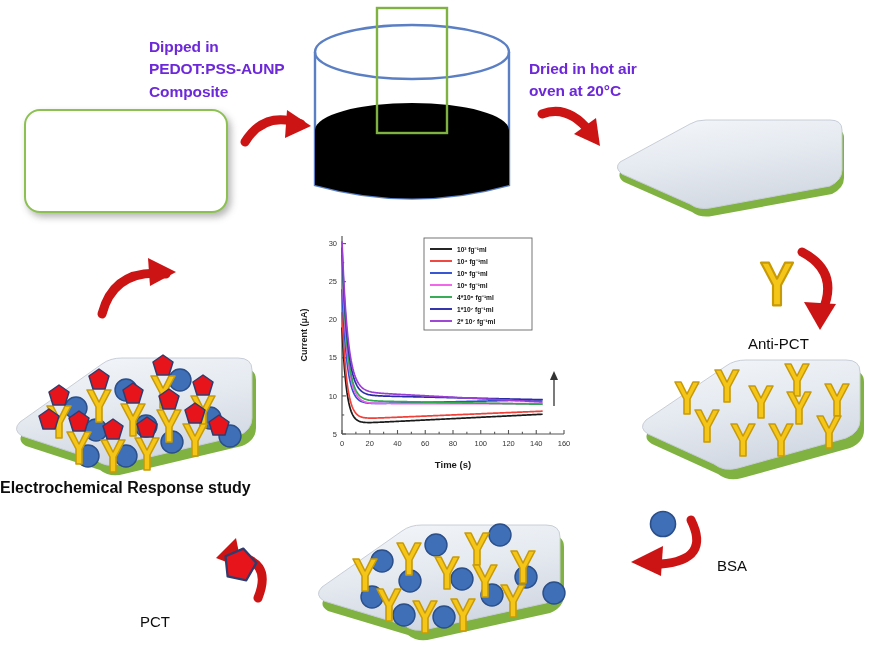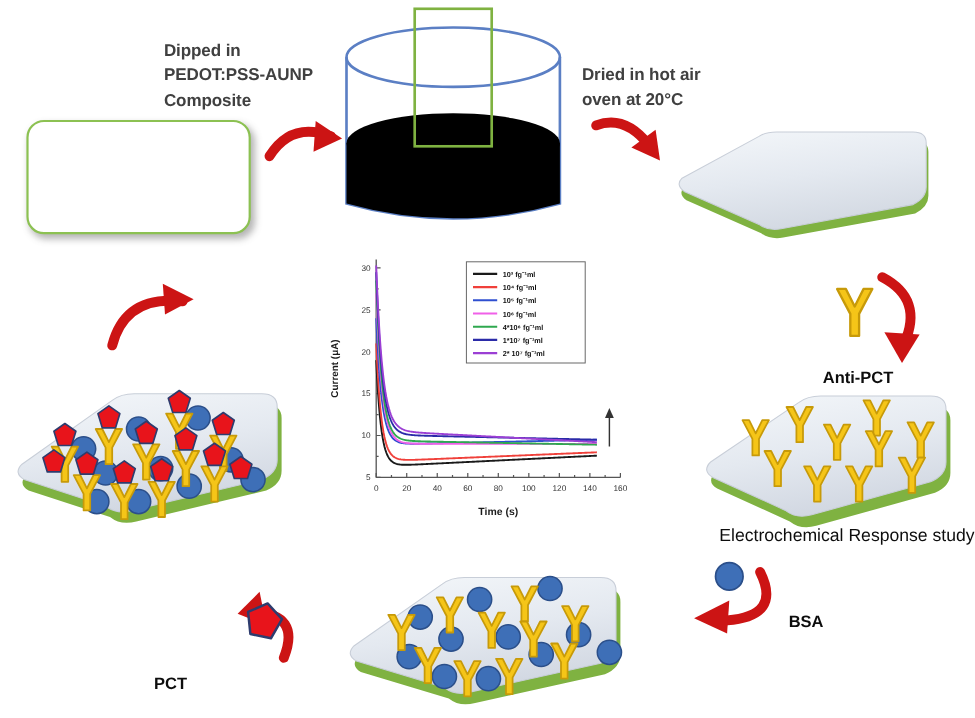--- a/index.html
+++ b/index.html
@@ -5,43 +5,43 @@
   html,body{margin:0;padding:0;}
   body{
     width:886px;height:653px;position:relative;overflow:hidden;
     background:#ffffff;
     font-family:"Liberation Sans", sans-serif;
     color:#1a1a1a;
   }
   .abs{position:absolute;}
   .lbl{
     font-weight:bold;font-size:15.5px;line-height:1.45;
-    color:#404040;letter-spacing:-0.1px;white-space:pre-line;
+    color:#6d28d9;letter-spacing:-0.1px;white-space:pre-line;
   }
-  .lbl-sm{font-weight:bold;font-size:15px;color:#0d0d0d;text-align:center;}
+  .lbl-sm{font-weight:normal;font-size:15px;color:#0d0d0d;text-align:center;}
 
   
   .electrode-flat{
     width:200px;height:100px;border-radius:16px;
     background:#ffffff;
     border:2.5px solid #8cc152;
     box-shadow:3px 4px 7px rgba(90,90,90,.45);
   }
 
   
   .slab{position:absolute;}
   .slab svg{display:block;overflow:visible;}
 
   
   .chart{position:absolute;background:#fff;}
   .chart svg{display:block;}
 
   .caption{
-    font-weight:normal;font-size:16px;color:#0d0d0d;
-    text-align:right;white-space:nowrap;
+    font-weight:bold;font-size:16px;color:#0d0d0d;
+    text-align:left;white-space:nowrap;
   }
 </style>
 </head>
 <body>
 
 <div class="abs lbl" style="left:149px;top:36px;">Dipped in
 PEDOT:PSS-AUNP
 Composite</div>
 <div class="abs lbl" style="left:529px;top:58px;">Dried in hot air
 oven at 20°C</div>

